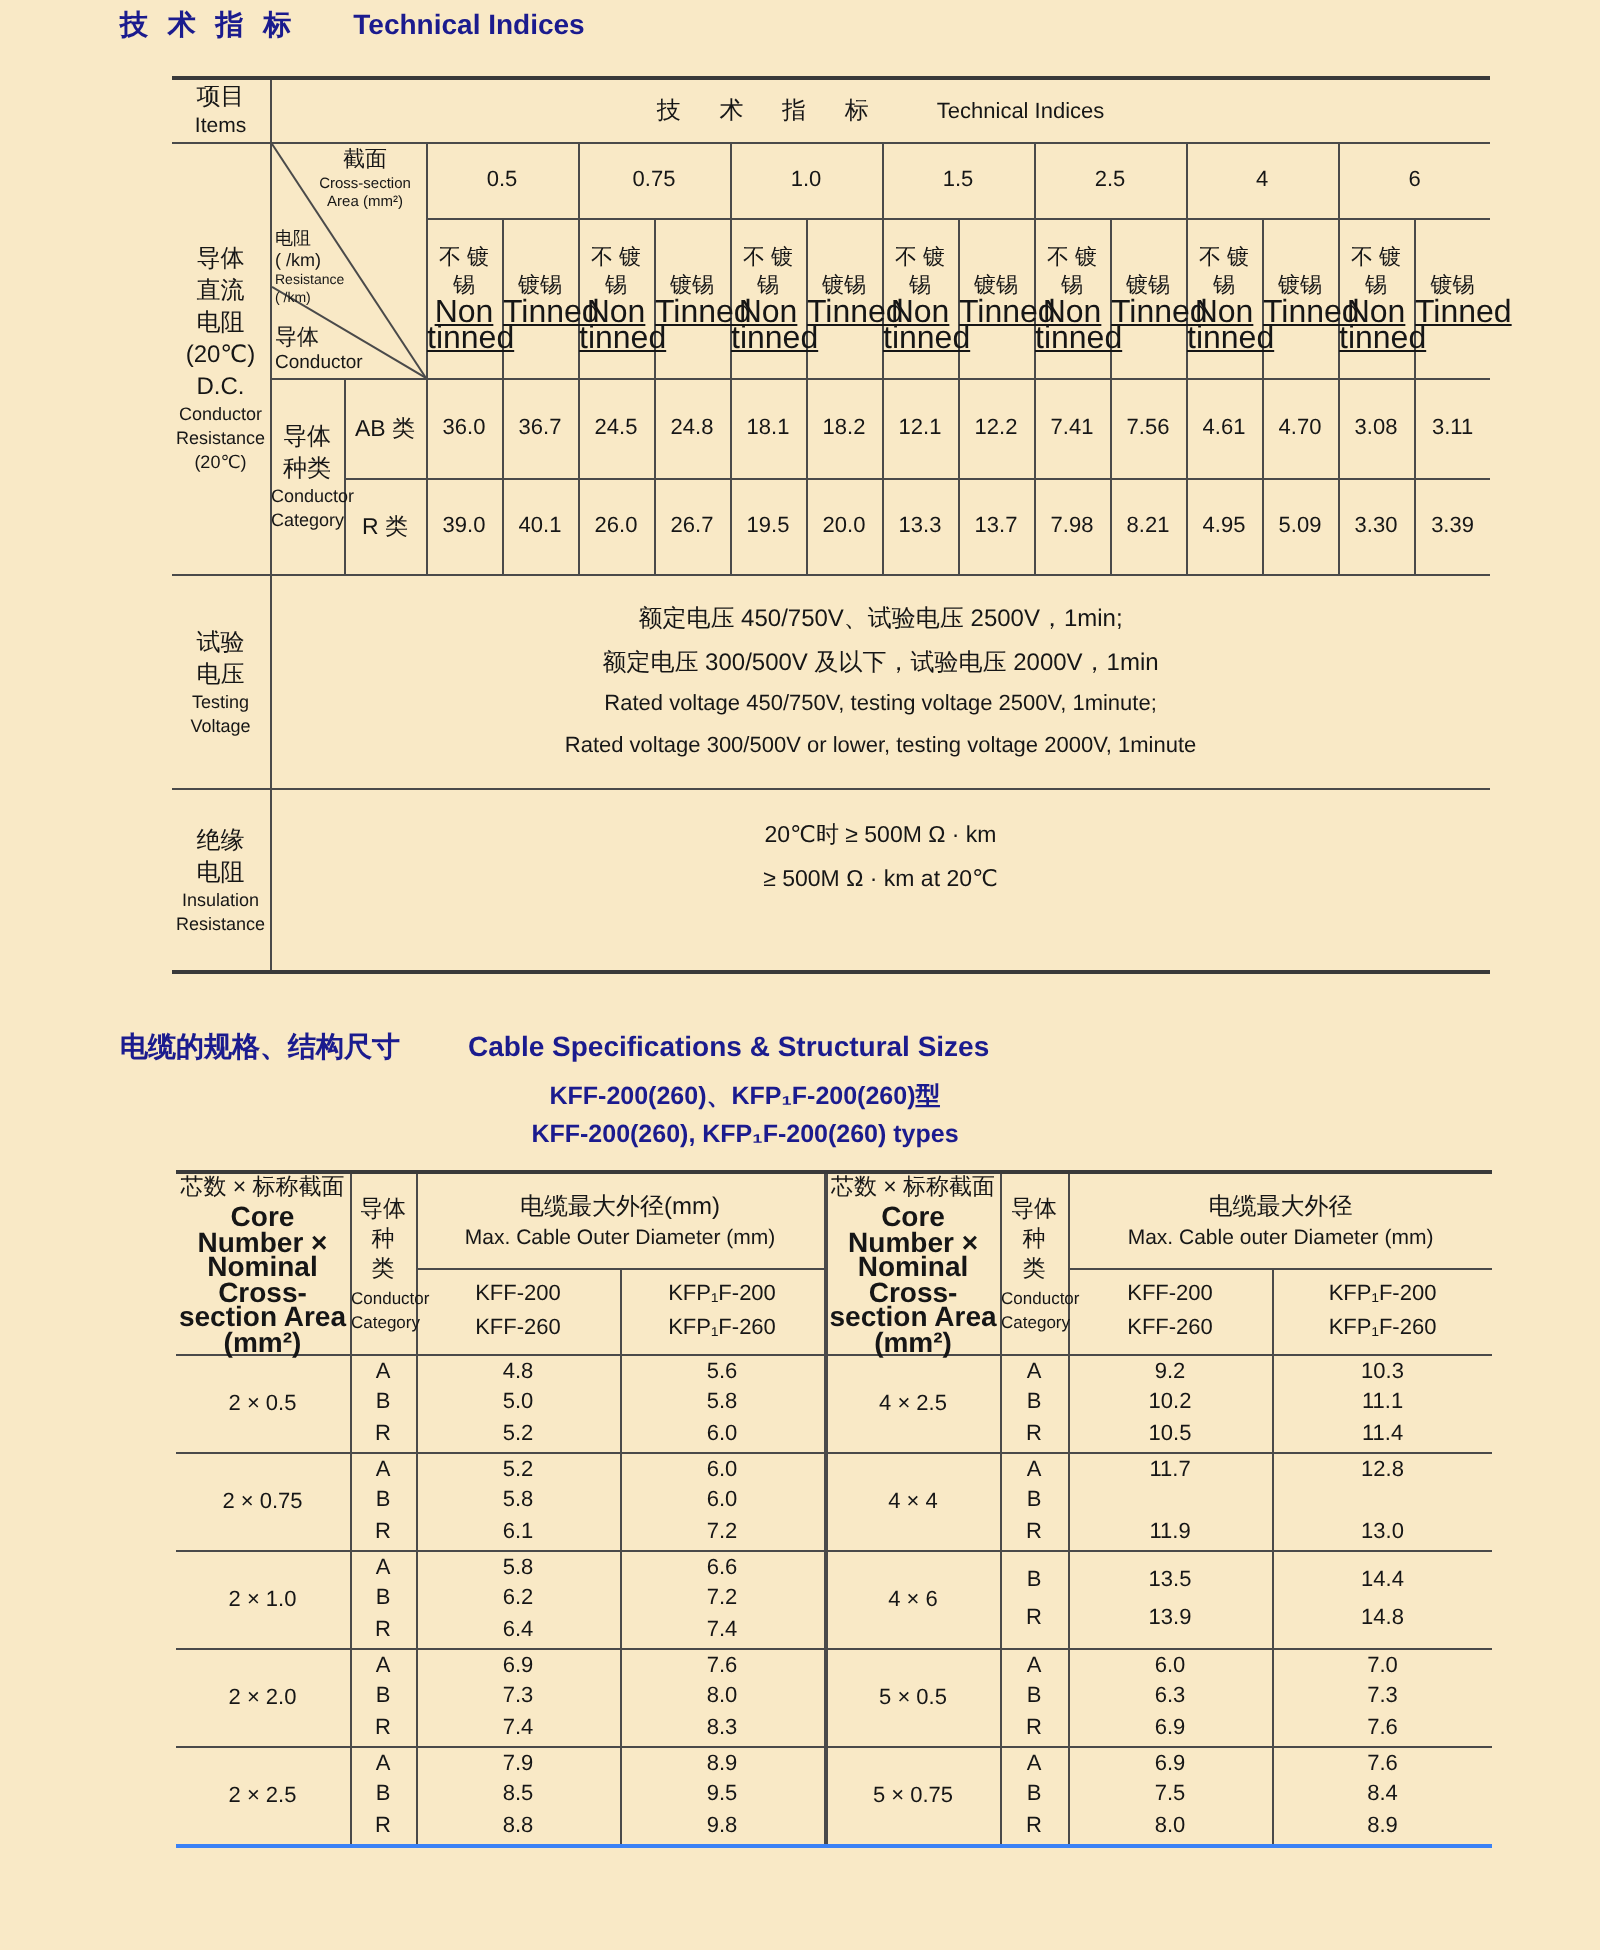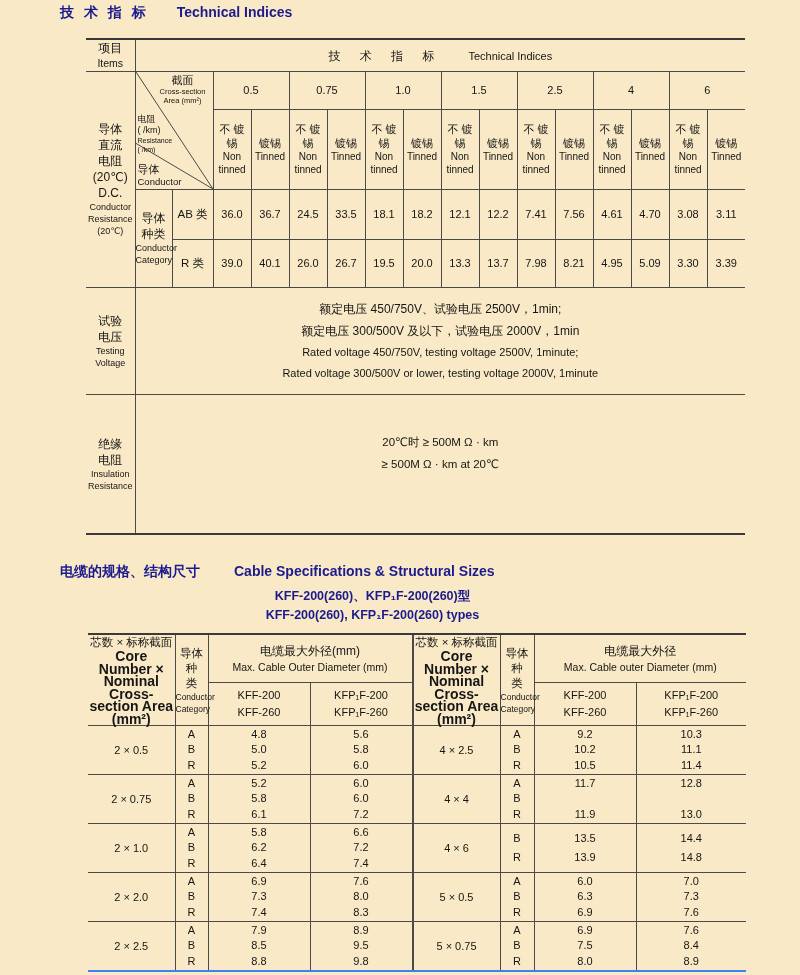--- a/index.html
+++ b/index.html
@@ -32,21 +32,21 @@
   .d-top { position:absolute; top:2px; left:18px; width:58px; text-align:center; }
   .d-top .zh { font-size:11px; line-height:13px; }
   .d-top .en { font-size:7.5px; line-height:9.5px; }
   .d-mid { position:absolute; top:42px; left:2px; width:44px; text-align:left; }
   .d-mid .zh { font-size:9px; line-height:11px; }
   .d-mid .en { font-size:7px; line-height:9px; }
   .d-bot { position:absolute; bottom:2px; left:2px; width:70px; text-align:left; }
   .d-bot .zh { font-size:11px; line-height:13px; }
   .d-bot .en { font-size:9.5px; line-height:11px; }
   .tin .zh { font-size:11px; line-height:14px; }
-  .tin .en { font-size:10px; line-height:13px; }
+  .tin .en { font-size:16px; line-height:13px;text-decoration:underline; }
   .sect { font-size:11px; }
   .rowlbl { font-size:11.5px;margin-left:11px; }
   .blk .zh-line { font-size:12px; line-height:22px; }
   .blk .en-line { font-size:11px; line-height:21px; }
   .blk2 { font-size:11.5px; line-height:22px; }
   
   .t2wrap { display:flex; margin:8px 0 0 88px; }
   .t2 { border-top:2px solid #3a3a3a; border-bottom:2px solid #3b82f6; }
   .t2.left-half { width:324px; }
   .t2.right-half { width:333px; }
@@ -213,21 +213,21 @@
     <td rowspan="2">
       <div class="zh pre">导体
 种类</div>
       <div class="en pre">Conductor
 Category</div>
     </td>
     <td class="rowlbl">AB 类</td>
     <td class="num">36.0</td>
     <td class="num">36.7</td>
     <td class="num">24.5</td>
-    <td class="num">33.5</td>
+    <td class="num">24.8</td>
     <td class="num">18.1</td>
     <td class="num">18.2</td>
     <td class="num">12.1</td>
     <td class="num">12.2</td>
     <td class="num">7.41</td>
     <td class="num">7.56</td>
     <td class="num">4.61</td>
     <td class="num">4.70</td>
     <td class="num">3.08</td>
     <td class="num edge-r">3.11</td>
@@ -256,21 +256,21 @@
       <div class="en pre">Testing
 Voltage</div>
     </td>
     <td colspan="16" class="blk edge-r">
       <div class="zh-line pre">额定电压 450/750V、试验电压 2500V，1min;
 额定电压 300/500V 及以下，试验电压 2000V，1min</div>
       <div class="en-line pre">Rated voltage 450/750V, testing voltage 2500V, 1minute;
 Rated voltage 300/500V or lower, testing voltage 2000V, 1minute</div>
     </td>
   </tr>
-  <tr style="height:140px">
+  <tr style="height:92px">
     <td class="edge-l">
       <div class="zh pre">绝缘
 电阻</div>
       <div class="en pre">Insulation
 Resistance</div>
     </td>
     <td colspan="16" class="edge-r" style="vertical-align:middle; padding-bottom:22px;">
       <div class="blk2 pre">20℃时 ≥ 500M Ω · km
 ≥ 500M Ω · km at 20℃</div>
     </td>

